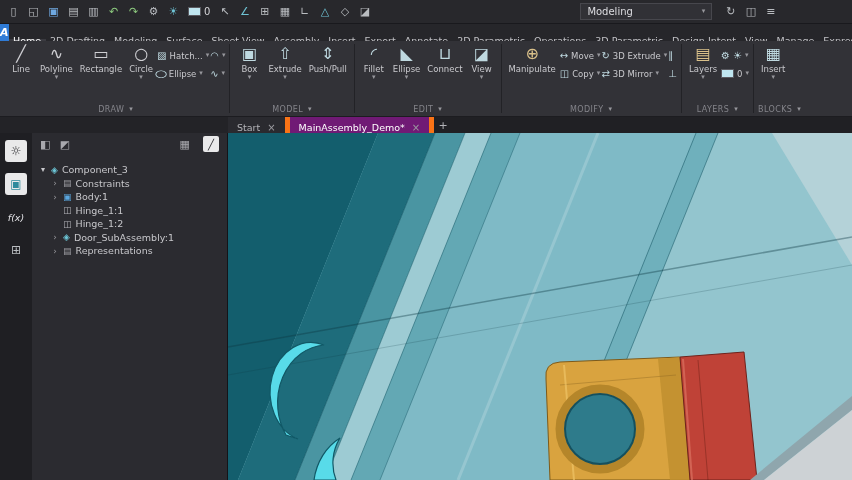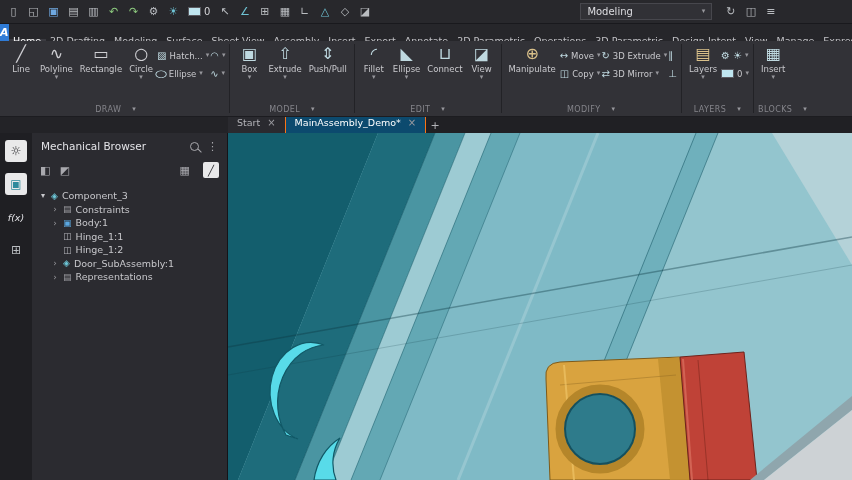--- a/index.html
+++ b/index.html
@@ -17,36 +17,36 @@
   .caret{font-size:7px;color:#97979c;line-height:1;}
   
   .rtabs{height:17px;background:#26262a;display:flex;align-items:stretch;overflow:hidden;}
   .logo{width:17px;background:#2f7bd6;color:#fff;font-size:11px;font-weight:bold;font-style:italic;display:flex;align-items:center;justify-content:center;}
   .rtab{display:flex;align-items:center;padding:0 4.5px;color:#c2c2c6;font-size:9.5px;white-space:nowrap;margin-top:15px;}
   .rtab.active{background:#3a3a40;color:#ffffff;}
   
   .ribbon{height:76px;background:#323237;border-bottom:1px solid #1c1c20;display:flex;padding-left:4px;overflow:hidden;}
   .rgroup{display:flex;flex-direction:column;padding:0 2px;}
   .gbody{flex:1;display:flex;gap:1px;padding-top:2px;}
-  .glabel{height:13px;display:flex;align-items:center;justify-content:center;gap:11px;color:#84848a;font-size:8px;letter-spacing:.4px;}
+  .glabel{height:13px;display:flex;align-items:center;justify-content:center;gap:5px;color:#84848a;font-size:8px;letter-spacing:.4px;}
   .sep{width:1px;background:#222226;margin:3px 2px;}
   .bigbtn{min-width:30px;padding:1px 3px 0;display:flex;flex-direction:column;align-items:center;gap:0;color:#c9c9cd;}
   .bicon{height:20px;font-size:16px;line-height:20px;color:#bfd9e0;}
   .bicon.warm{color:#d9c08a;} .bicon.plain{color:#cfcfd3;}
   .blabel{font-size:8.5px;white-space:nowrap;}
   .smallcol{display:flex;flex-direction:column;gap:3px;padding-top:5px;}
   .smallbtn{height:15px;display:flex;align-items:center;gap:3px;font-size:8.5px;color:#c9c9cd;white-space:nowrap;}
   .sicon{font-size:10px;color:#bfd9e0;}
   .ellip{display:inline-block;transform:scaleX(1.5);}
   
   .docrow{height:16px;display:flex;background:#232327;}
   .docspacer{width:228px;background:#232327;}
   .doctabs{flex:1;display:flex;background:#202024;align-items:stretch;}
-  .doctab{display:flex;align-items:flex-start;gap:7px;padding:0 9px;font-size:9.5px;color:#b3b3b8;background:#2a2a2f;border-right:1px solid #f97316;}
-  .doctab.active{background:#0c4a6e;color:#ffffff;}
+  .doctab{display:flex;align-items:flex-end;gap:7px;padding:0 9px;font-size:9.5px;color:#b3b3b8;background:#2a2a2f;border-right:5px solid #f97316;}
+  .doctab.active{background:#701a75;color:#ffffff;}
   .xicon{font-size:10px;color:#9b9ba0;}
   .newtab{width:18px;display:flex;align-items:center;justify-content:center;color:#b3b3b8;font-size:11px;}
   
   .main{flex:1;display:flex;overflow:hidden;}
   .dock{width:32px;background:#1f1f23;display:flex;flex-direction:column;align-items:center;padding-top:7px;gap:11px;}
   .dockicon{width:22px;height:22px;border-radius:3px;display:flex;align-items:center;justify-content:center;font-size:12px;color:#b9bcc0;}
   .dockicon.lit{background:#e9e9ea;color:#2a2a2e;}
   .dockicon.mat{background:#e9e9ea;color:#2e8a9c;}
   .fx{font-size:9.5px;font-style:italic;color:#e2e2e6;}
   .panel{width:196px;background:#2b2b30;border-right:1px solid #141418;display:flex;flex-direction:column;}
@@ -346,25 +346,20 @@
     <div class="dock">
       <div class="dockicon lit">☼</div>
       <div class="dockicon mat">▣</div>
       <div class="dockicon">
           <span class="fx">f(x)</span>
         </div>
       <div class="dockicon">⊞</div>
     </div>
 
     <div class="panel">
-      <div class="phead">
-        <span class="ptitle">Mechanical Browser</span>
-        <span class="msearch"></span>
-        <span class="kebab">⋮</span>
-      </div>
       <div class="ptools">
         <span class="ptool">◧</span>
         <span class="ptool">◩</span>
         <span class="spring"></span>
         <span class="ptool">▦</span>
         <span class="ptool boxed">╱</span>
       </div>
       <div class="tree">
         <div class="trow">
           <span class="exp">▾</span>

